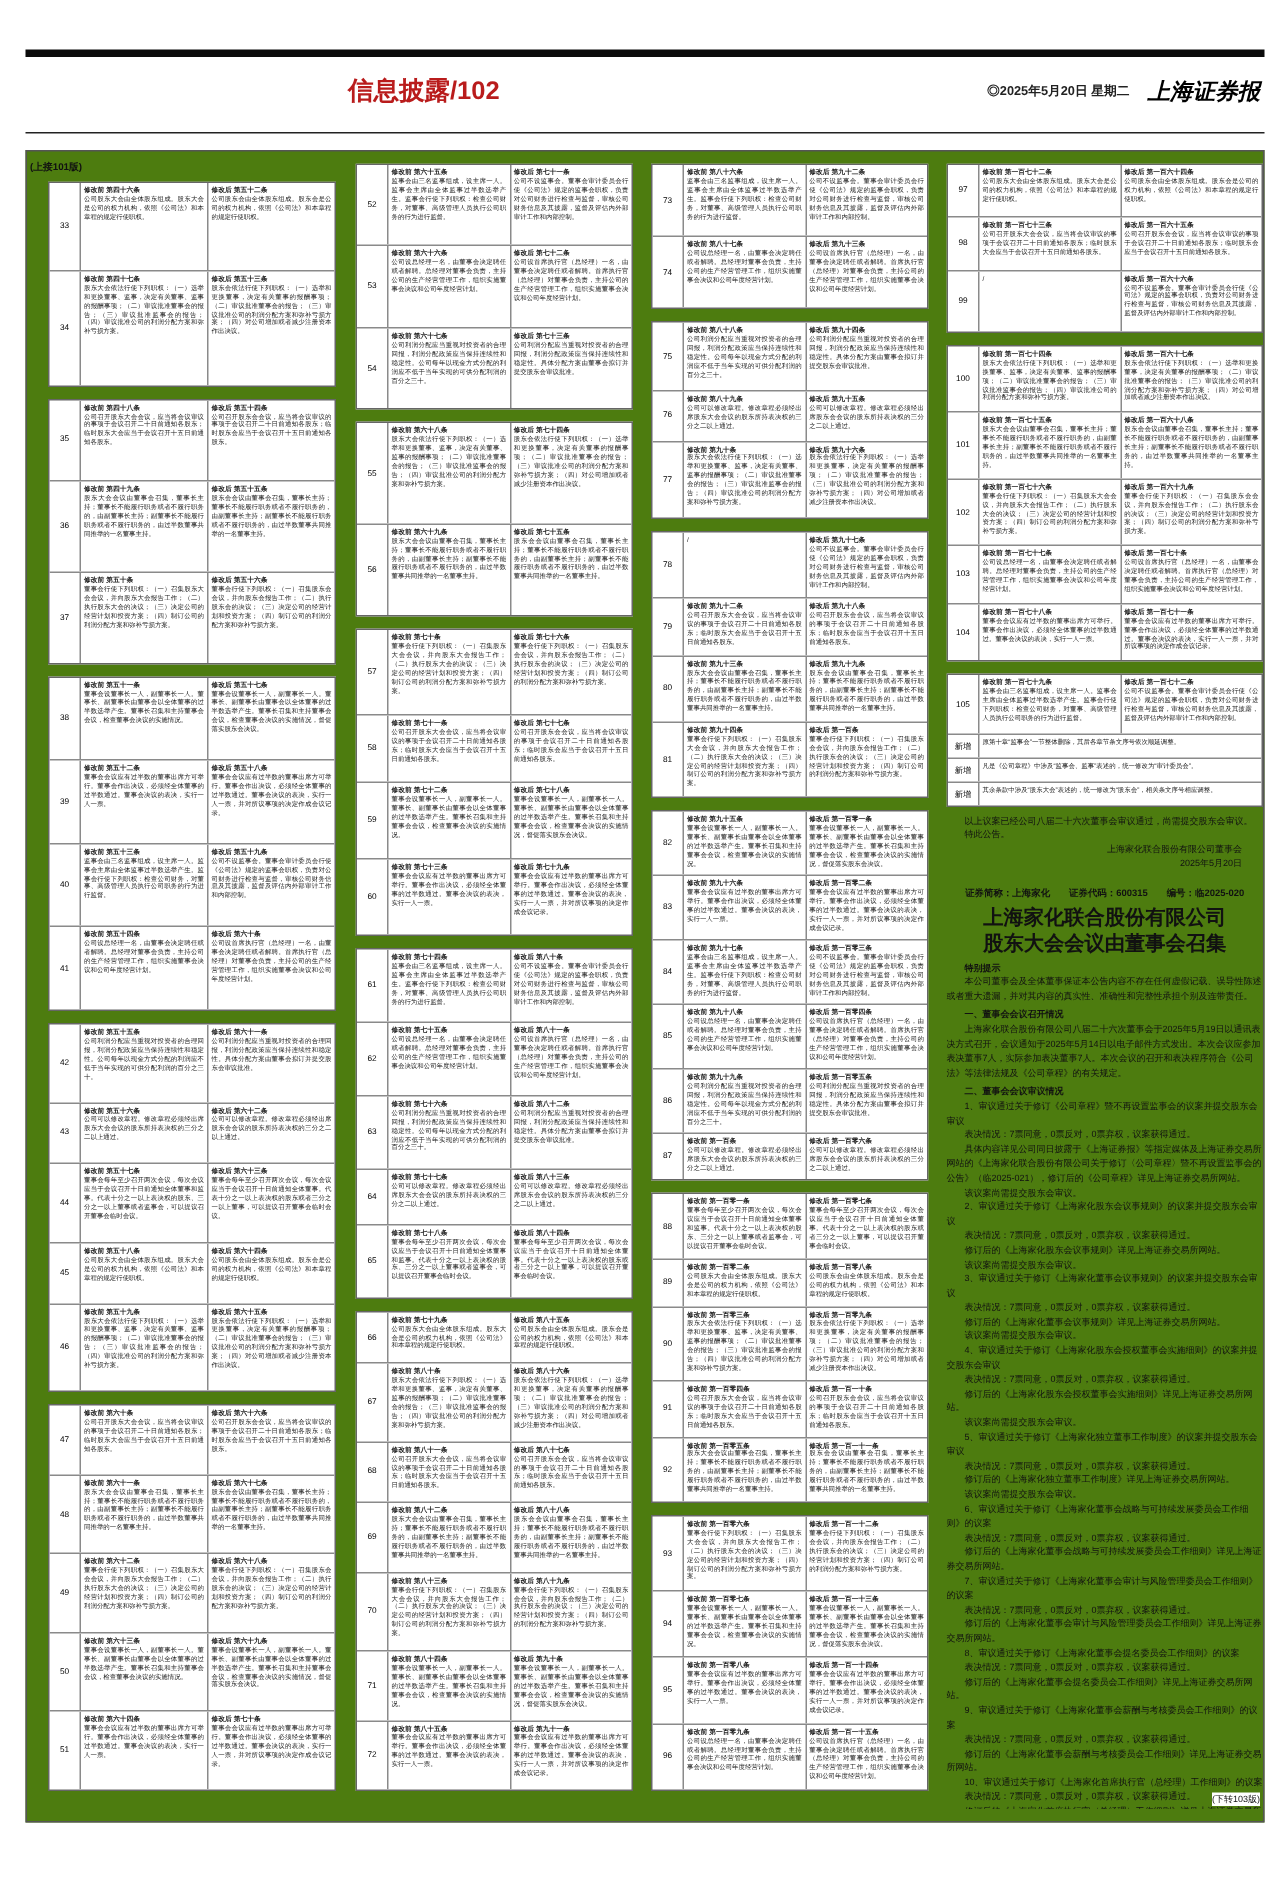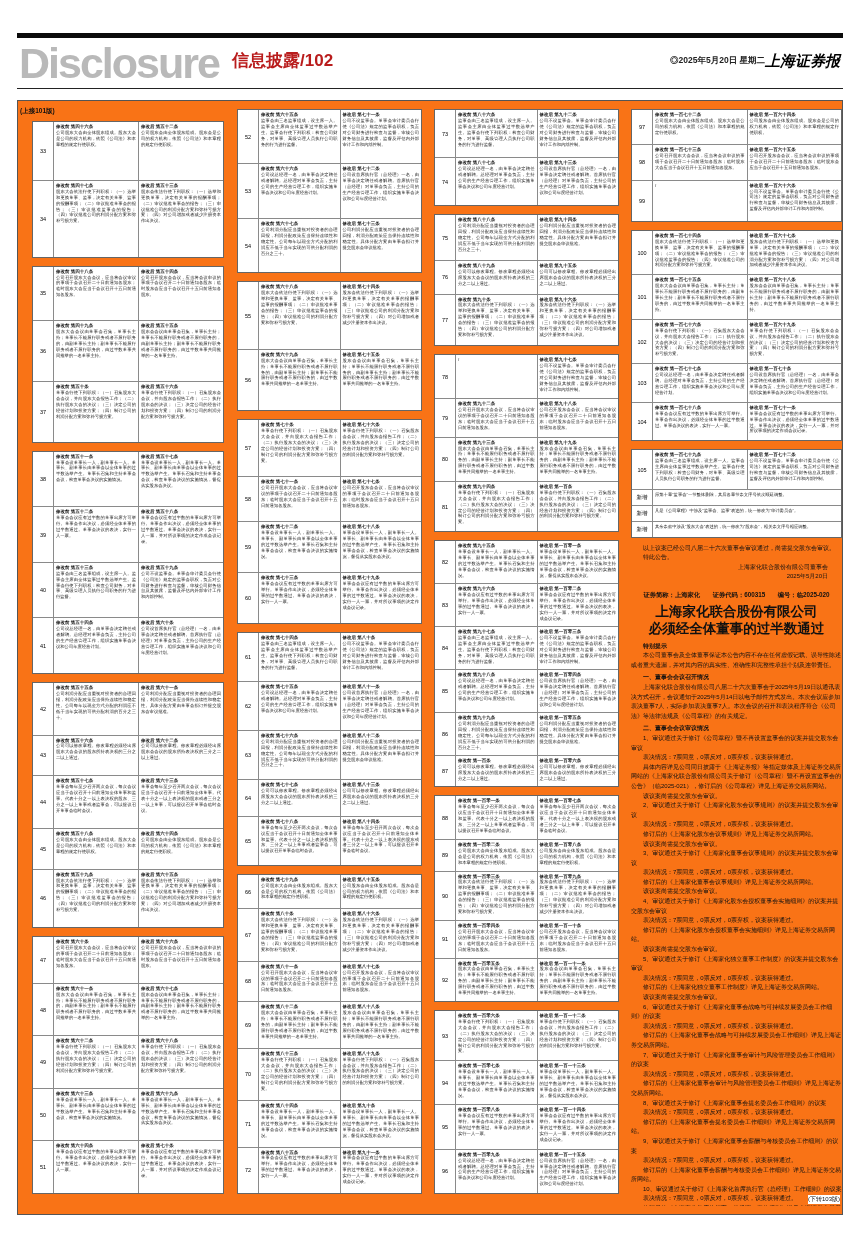--- a/index.html
+++ b/index.html
@@ -2,24 +2,24 @@
 <html><head>
 <meta charset="utf-8">
 <style>
   html,body{margin:0;padding:0;background:#ffffff;}
   body{font-family:"Liberation Sans",sans-serif;color:#111;}
   .page{position:relative;width:857px;height:1254px;background:#fff;overflow:hidden;}
   .topbar{position:absolute;left:17px;top:33px;width:826px;height:5px;background:#0b0b0b;}
   .brand{position:absolute;left:19px;top:40px;font-size:43px;font-weight:bold;color:#b9b9b9;letter-spacing:-2px;line-height:46px;}
   .section{position:absolute;left:232px;top:49px;font-size:17px;font-weight:bold;color:#b91c1c;}
   .mastright{position:absolute;right:17px;top:52px;text-align:right;white-space:nowrap;}
-  .dateline{font-size:8.5px;font-weight:bold;color:#222;vertical-align:3px;margin-right:0;}
+  .dateline{font-size:8.5px;font-weight:bold;color:#222;vertical-align:3px;margin-right:12px;}
   .paper{font-family:"Liberation Serif",serif;font-size:15px;font-weight:bold;font-style:italic;color:#000;}
   .headrule{position:absolute;left:17px;top:88px;width:826px;border-top:1.5px solid #222;}
-  .box{position:absolute;left:17px;top:100px;width:824px;height:1113px;border:1px solid #555;background:#f97316;}
+  .box{position:absolute;left:17px;top:100px;width:824px;height:1113px;border:1px solid #555;background:#4d7c0f;}
   .cont-note{position:absolute;left:2px;top:6px;font-size:6.5px;font-weight:bold;}
   .band{position:absolute;display:flex;flex-direction:column;row-gap:8px;overflow:hidden;}
   #band-0{left:14px;top:20px;width:192px;height:1073px;}
   #band-1{left:219px;top:8px;width:185px;height:1085px;}
   #band-2{left:416px;top:8px;width:185px;height:1085px;}
   .band4{position:absolute;left:613px;top:8px;width:211px;height:1097px;overflow:hidden;}
   #band-3{display:flex;flex-direction:column;row-gap:8px;height:429px;overflow:hidden;}
   .tblock{border:1px solid #666;display:flex;flex-direction:column;flex:1 1 auto;overflow:hidden;background:#fff;}
   .trow{display:flex;flex:1 1 auto;border-bottom:1px solid #8a8a8a;overflow:hidden;min-height:10px;}
   .trow:last-child{border-bottom:none;}
@@ -37,21 +37,20 @@
   .atitle{font-size:13.5px;font-weight:bold;text-align:center;line-height:17.5px;margin:0;}
   .aline{font-size:6px;line-height:9.6px;text-indent:2em;margin:0;}
   .ahead{font-weight:bold;}
   .cont-next{position:absolute;right:2px;bottom:2px;font-size:6px;background:#fff;}
 </style>
 </head>
 <body>
 
 <div class="page">
   <div class="topbar"></div>
-  <div class="brand">Disclosure</div>
   <div class="section">信息披露/102</div>
   <div class="mastright">
     <span class="dateline">◎2025年5月20日 星期二</span><span class="paper">上海证券报</span>
   </div>
   <div class="headrule"></div>
 
   <div class="box">
     <div class="cont-note">(上接101版)</div>
     <div class="band" id="band-0">
         <div class="tblock">
@@ -485,21 +484,21 @@
       <div class="doc-close">
         <p class="indent">以上议案已经公司八届二十六次董事会审议通过，尚需提交股东会审议。</p>
         <p class="indent">特此公告。</p>
         <p class="sig">上海家化联合股份有限公司董事会</p>
         <p class="sig">2025年5月20日</p>
       </div>
 
       <div class="announce">
         <p class="meta">证券简称：上海家化　　证券代码：600315　　编号：临2025-020</p>
         <p class="atitle">上海家化联合股份有限公司</p>
-        <p class="atitle">必须经全体董事的过半数通过</p>
+        <p class="atitle">股东大会会议由董事会召集</p>
         <p class="aline ahead" style="margin-top:4px;">特别提示</p>
         <p class="aline">本公司董事会及全体董事保证本公告内容不存在任何虚假记载、误导性陈述或者重大遗漏，并对其内容的真实性、准确性和完整性承担个别及连带责任。</p>
         <p class="aline ahead" style="margin-top:3px;">一、董事会会议召开情况</p>
         <p class="aline">上海家化联合股份有限公司八届二十六次董事会于2025年5月19日以通讯表决方式召开，会议通知于2025年5月14日以电子邮件方式发出。本次会议应参加表决董事7人，实际参加表决董事7人。本次会议的召开和表决程序符合《公司法》等法律法规及《公司章程》的有关规定。</p>
         <p class="aline ahead" style="margin-top:3px;">二、董事会会议审议情况</p>
         <div id="items">
             <p class="aline item-title">1、审议通过关于修订《公司章程》暨不再设置监事会的议案并提交股东会审议</p>
             <p class="aline">表决情况：7票同意，0票反对，0票弃权，议案获得通过。</p>
             <p class="aline">具体内容详见公司同日披露于《上海证券报》等指定媒体及上海证券交易所网站的《上海家化联合股份有限公司关于修订〈公司章程〉暨不再设置监事会的公告》（临2025-021），修订后的《公司章程》详见上海证券交易所网站。</p>
             <p class="aline">该议案尚需提交股东会审议。</p>

